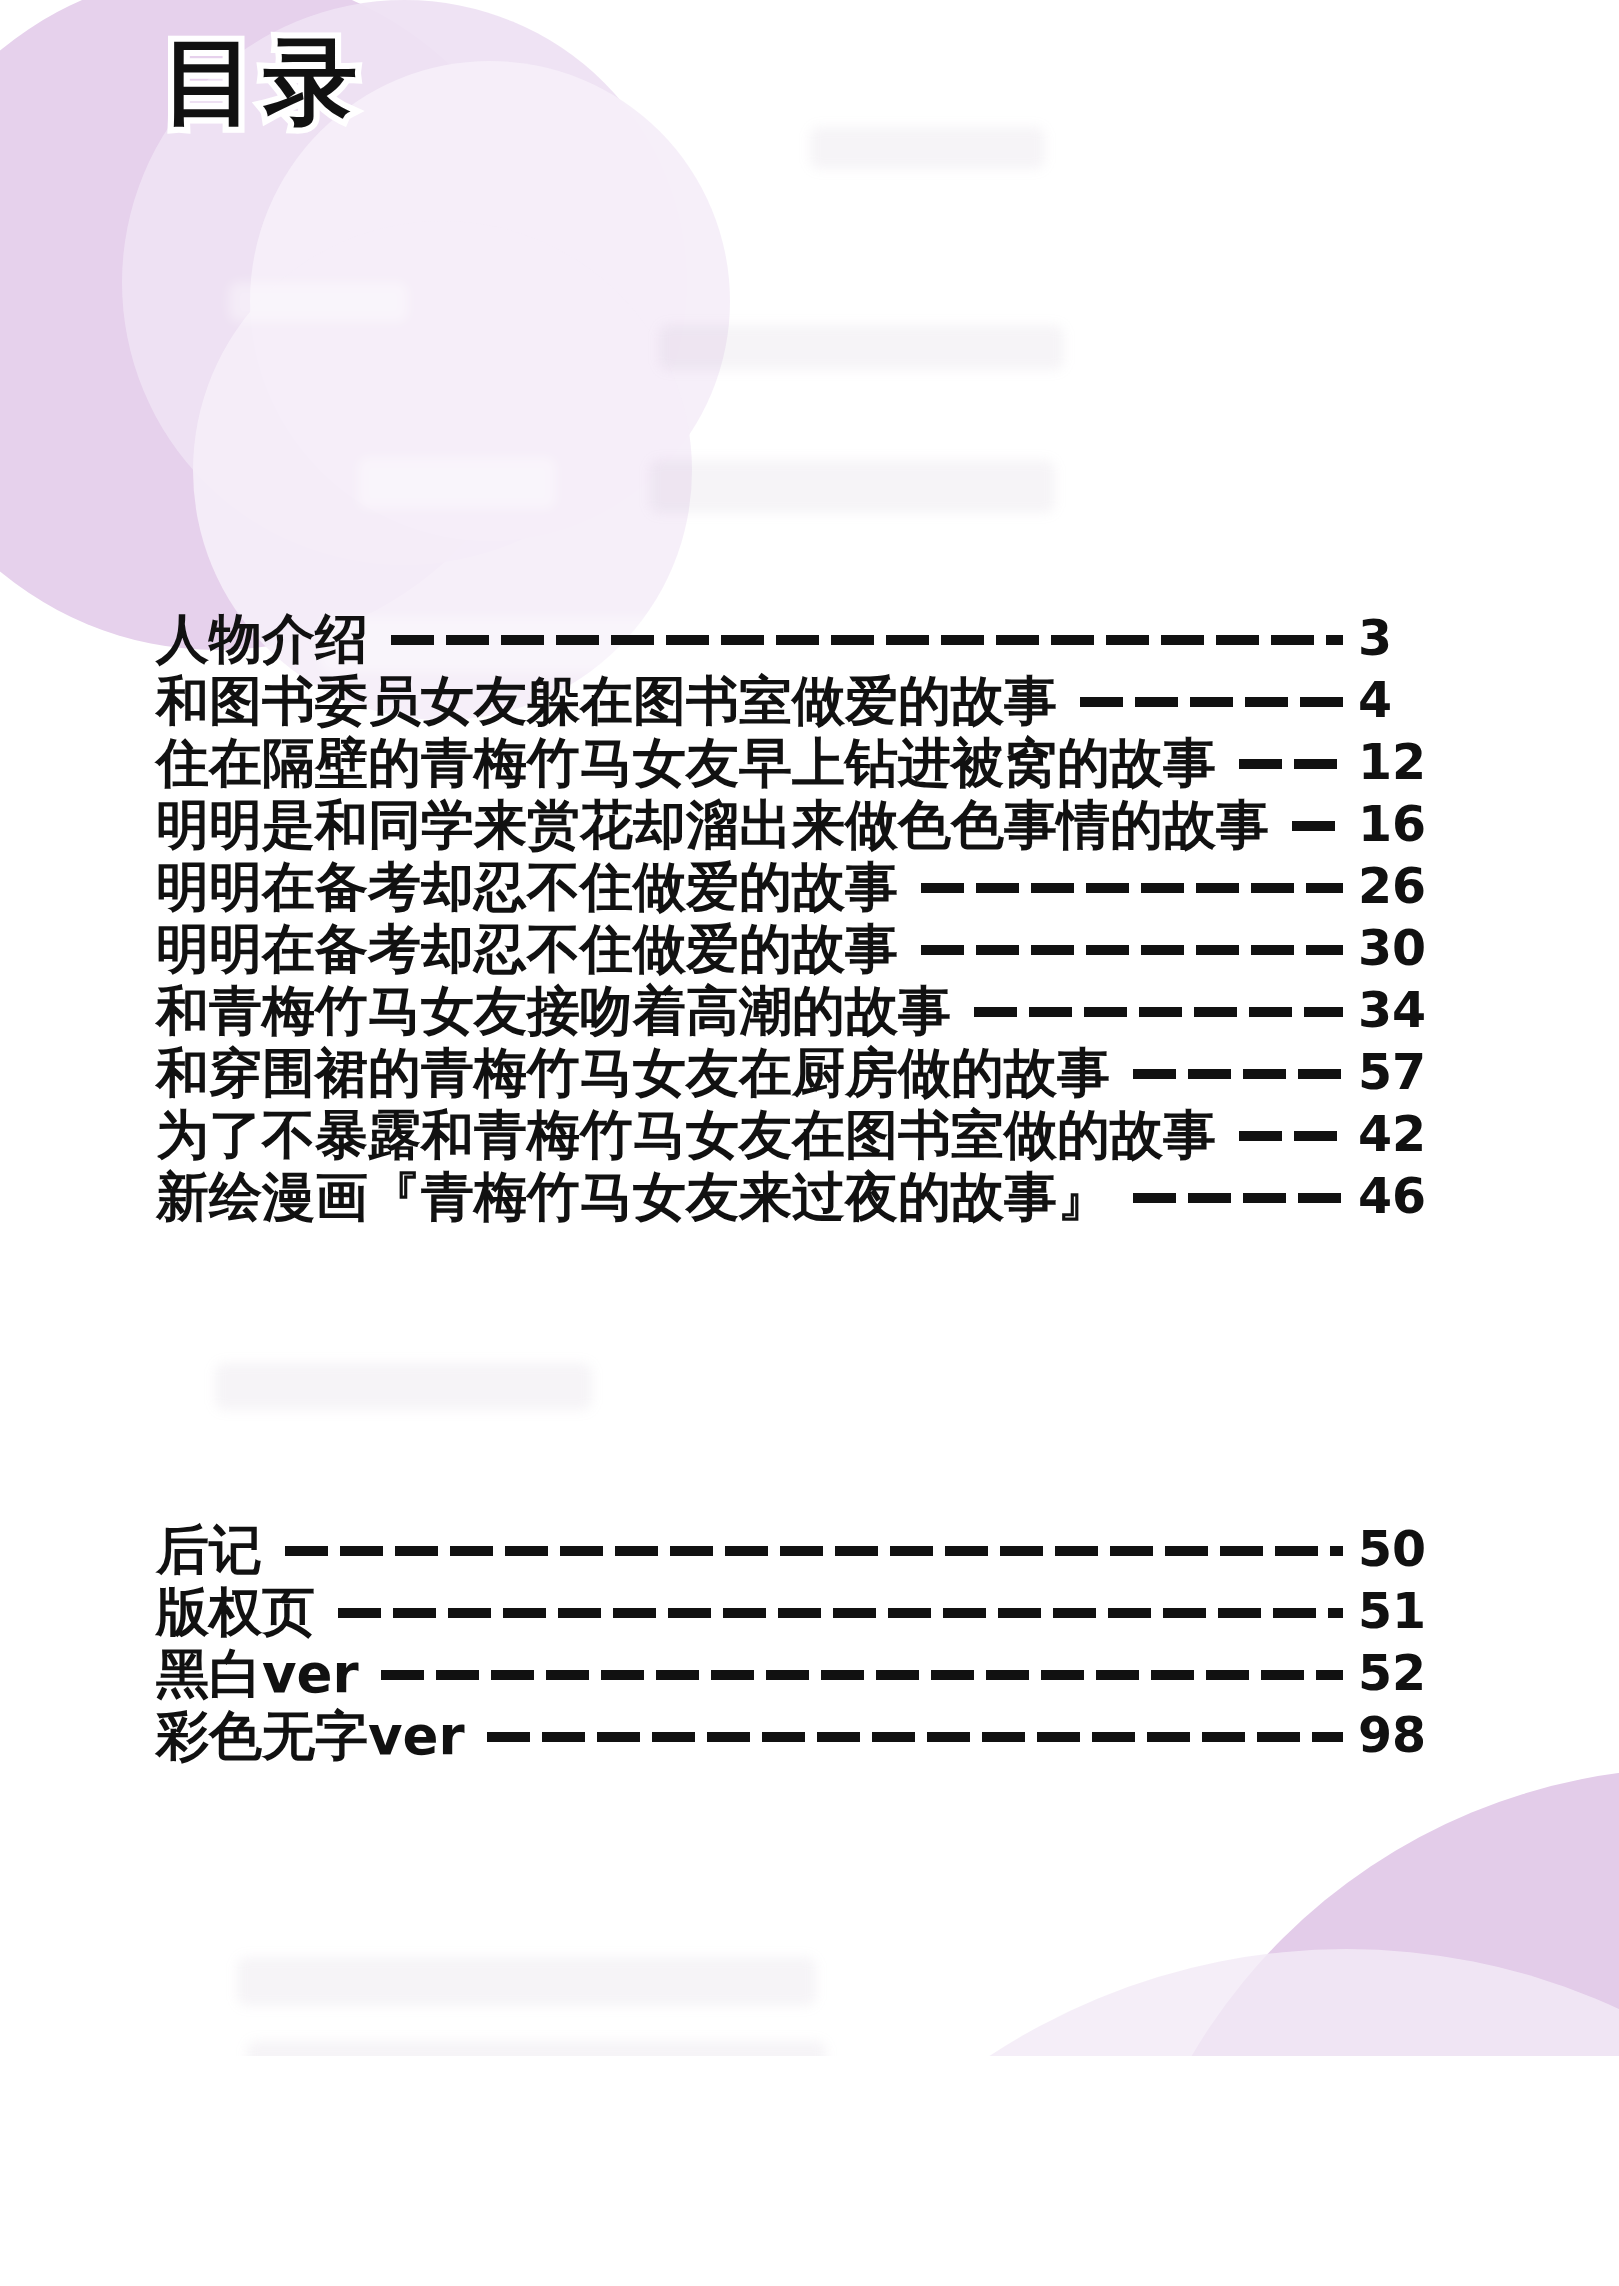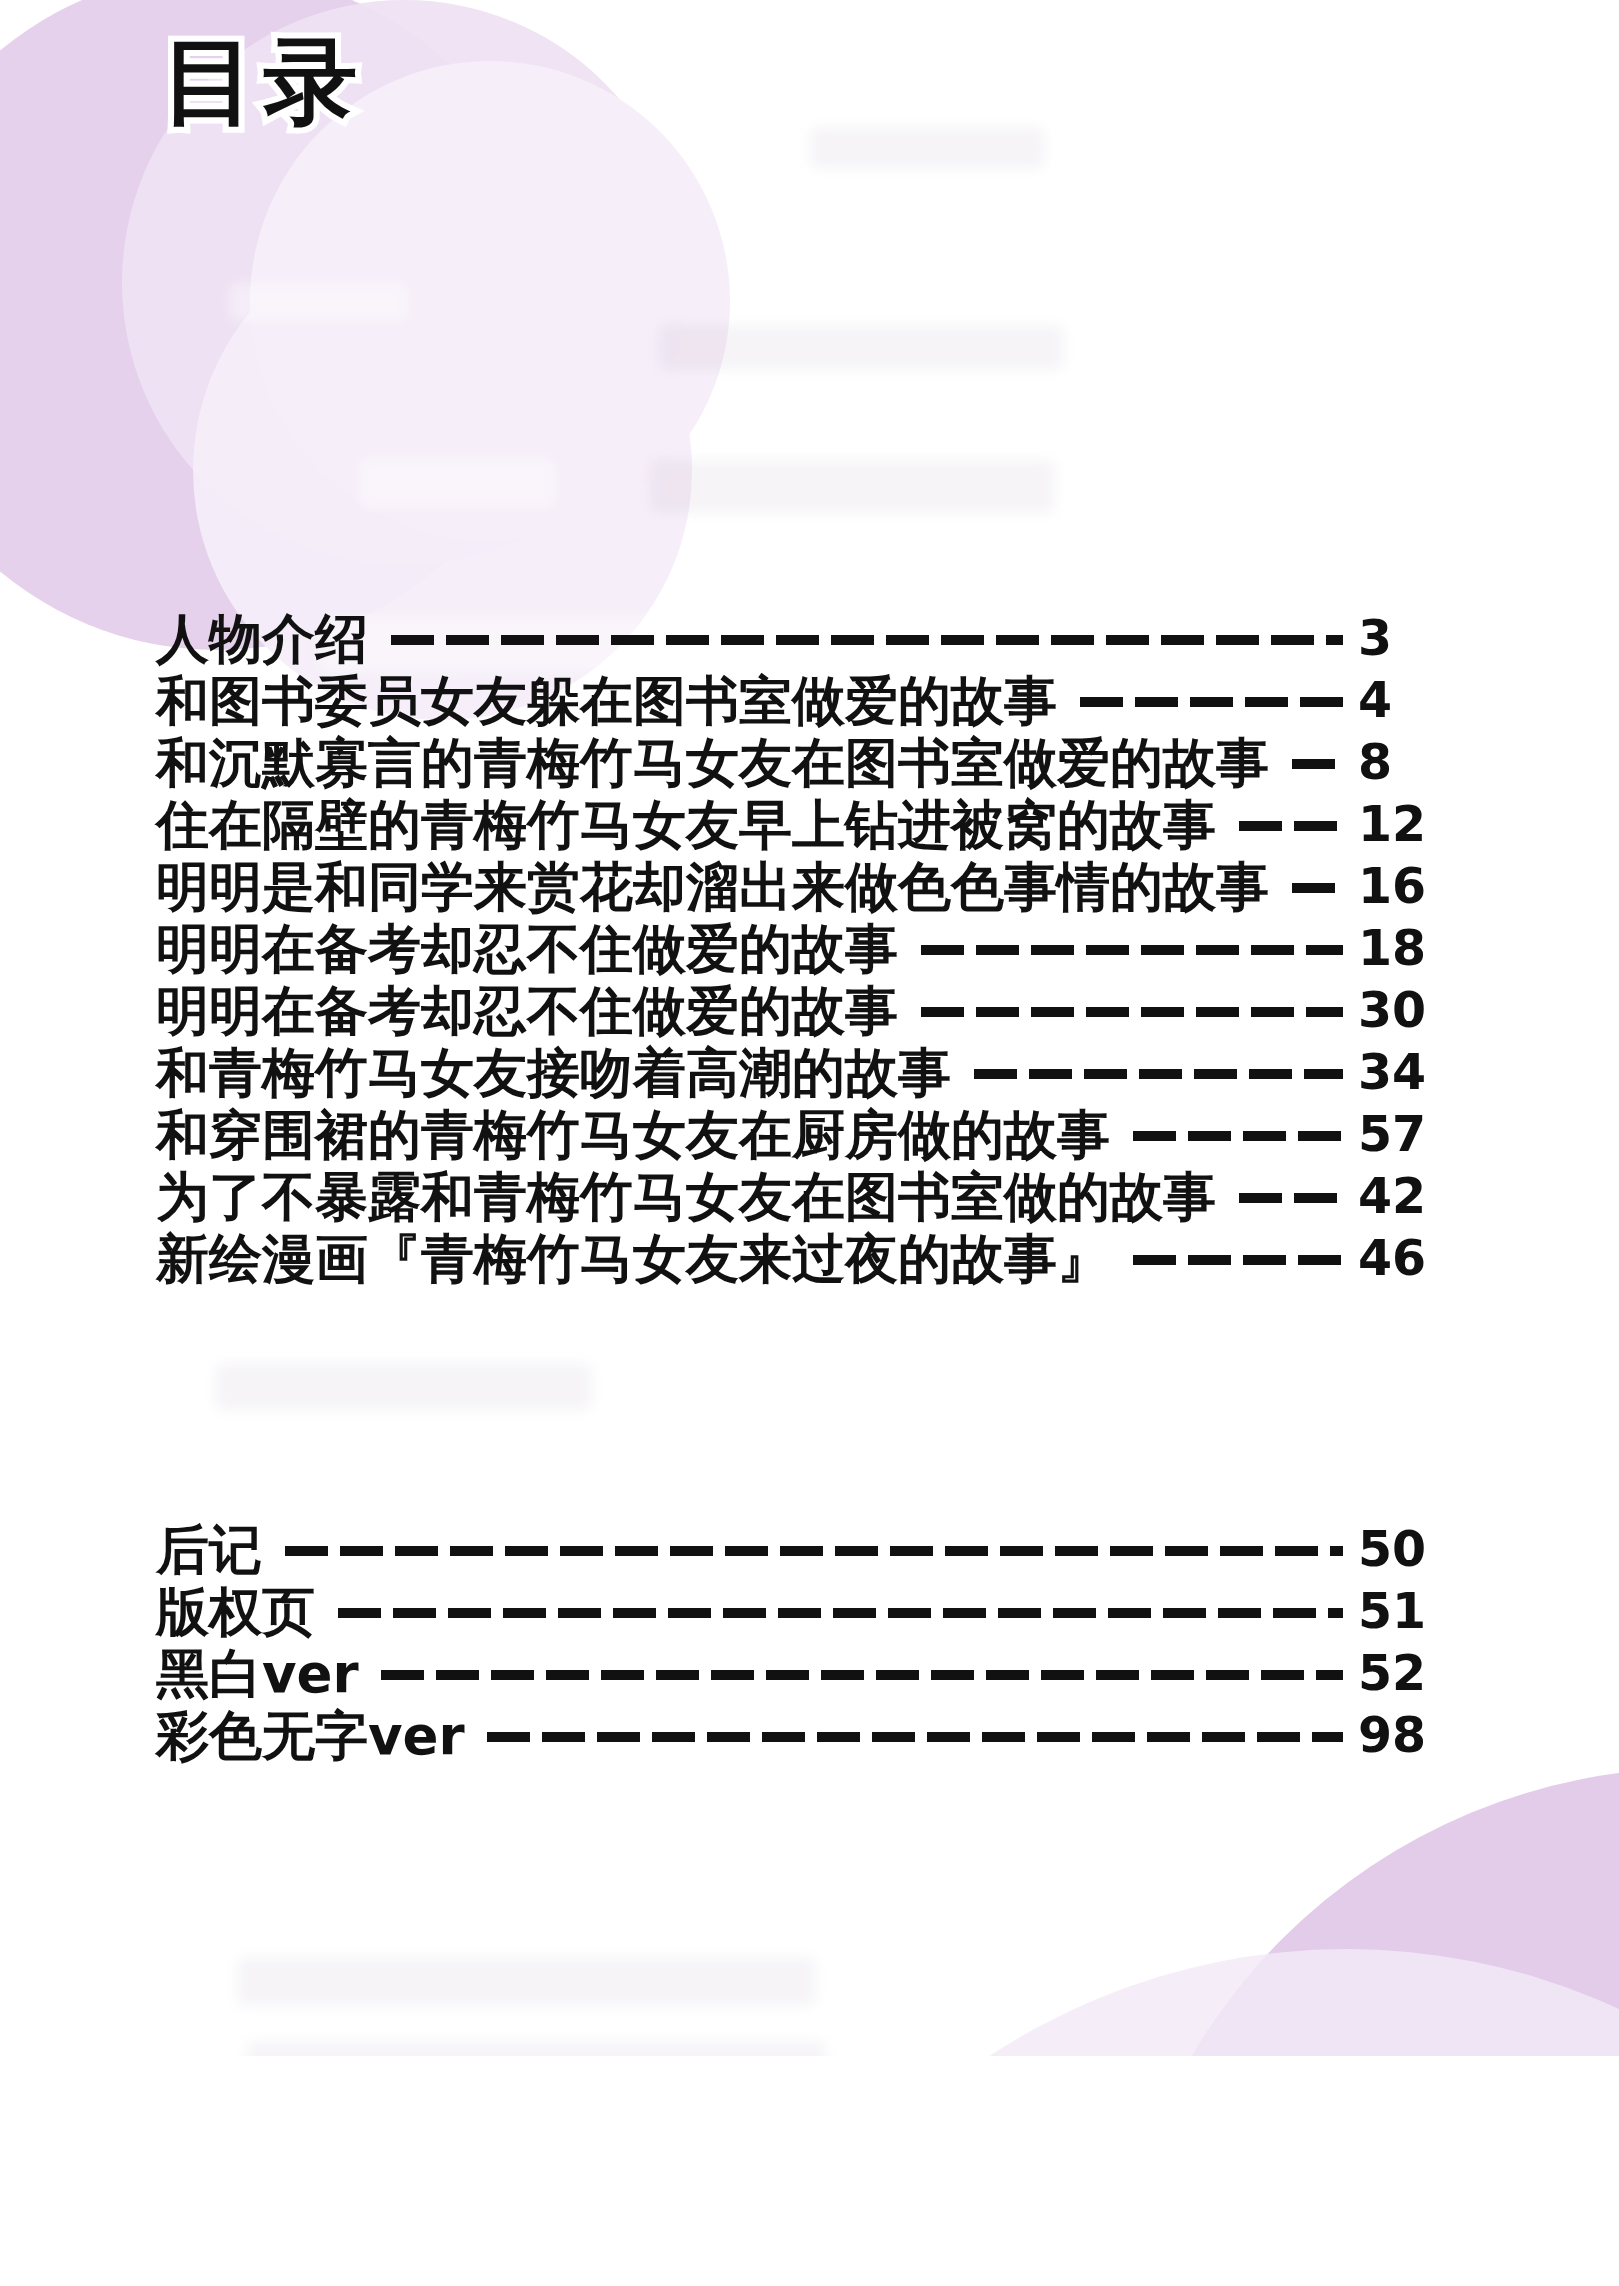--- a/index.html
+++ b/index.html
@@ -111,38 +111,33 @@
     <span class="toc-label">人物介绍</span>
     <span class="leader"></span>
     <span class="pagenum">3</span>
   </div>
       <div class="toc-row">
     <span class="toc-label">和图书委员女友躲在图书室做爱的故事</span>
     <span class="leader"></span>
     <span class="pagenum">4</span>
   </div>
       <div class="toc-row">
-    <span class="toc-label">和沉默寡言的青梅竹马女友在图书室做爱的故事</span>
-    <span class="leader"></span>
-    <span class="pagenum">8</span>
-  </div>
-      <div class="toc-row">
     <span class="toc-label">住在隔壁的青梅竹马女友早上钻进被窝的故事</span>
     <span class="leader"></span>
     <span class="pagenum">12</span>
   </div>
       <div class="toc-row">
     <span class="toc-label">明明是和同学来赏花却溜出来做色色事情的故事</span>
     <span class="leader"></span>
     <span class="pagenum">16</span>
   </div>
       <div class="toc-row">
     <span class="toc-label">明明在备考却忍不住做爱的故事</span>
     <span class="leader"></span>
-    <span class="pagenum">18</span>
+    <span class="pagenum">26</span>
   </div>
       <div class="toc-row">
     <span class="toc-label">明明在备考却忍不住做爱的故事</span>
     <span class="leader"></span>
     <span class="pagenum">30</span>
   </div>
       <div class="toc-row">
     <span class="toc-label">和青梅竹马女友接吻着高潮的故事</span>
     <span class="leader"></span>
     <span class="pagenum">34</span>

